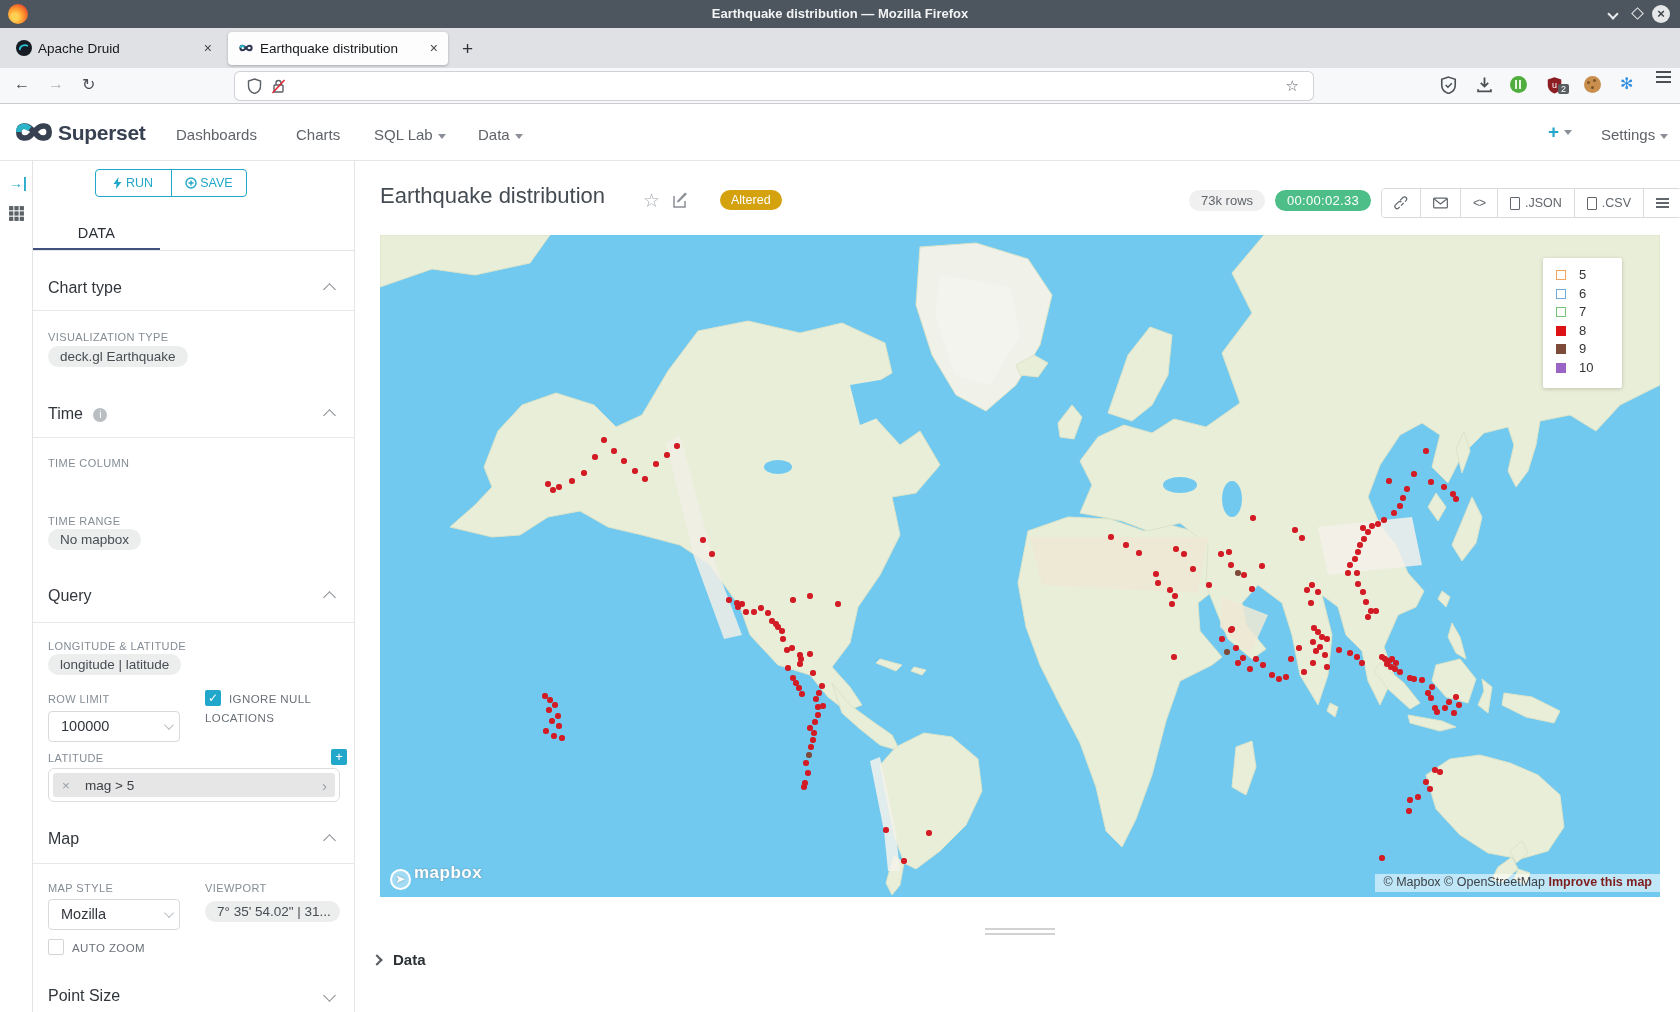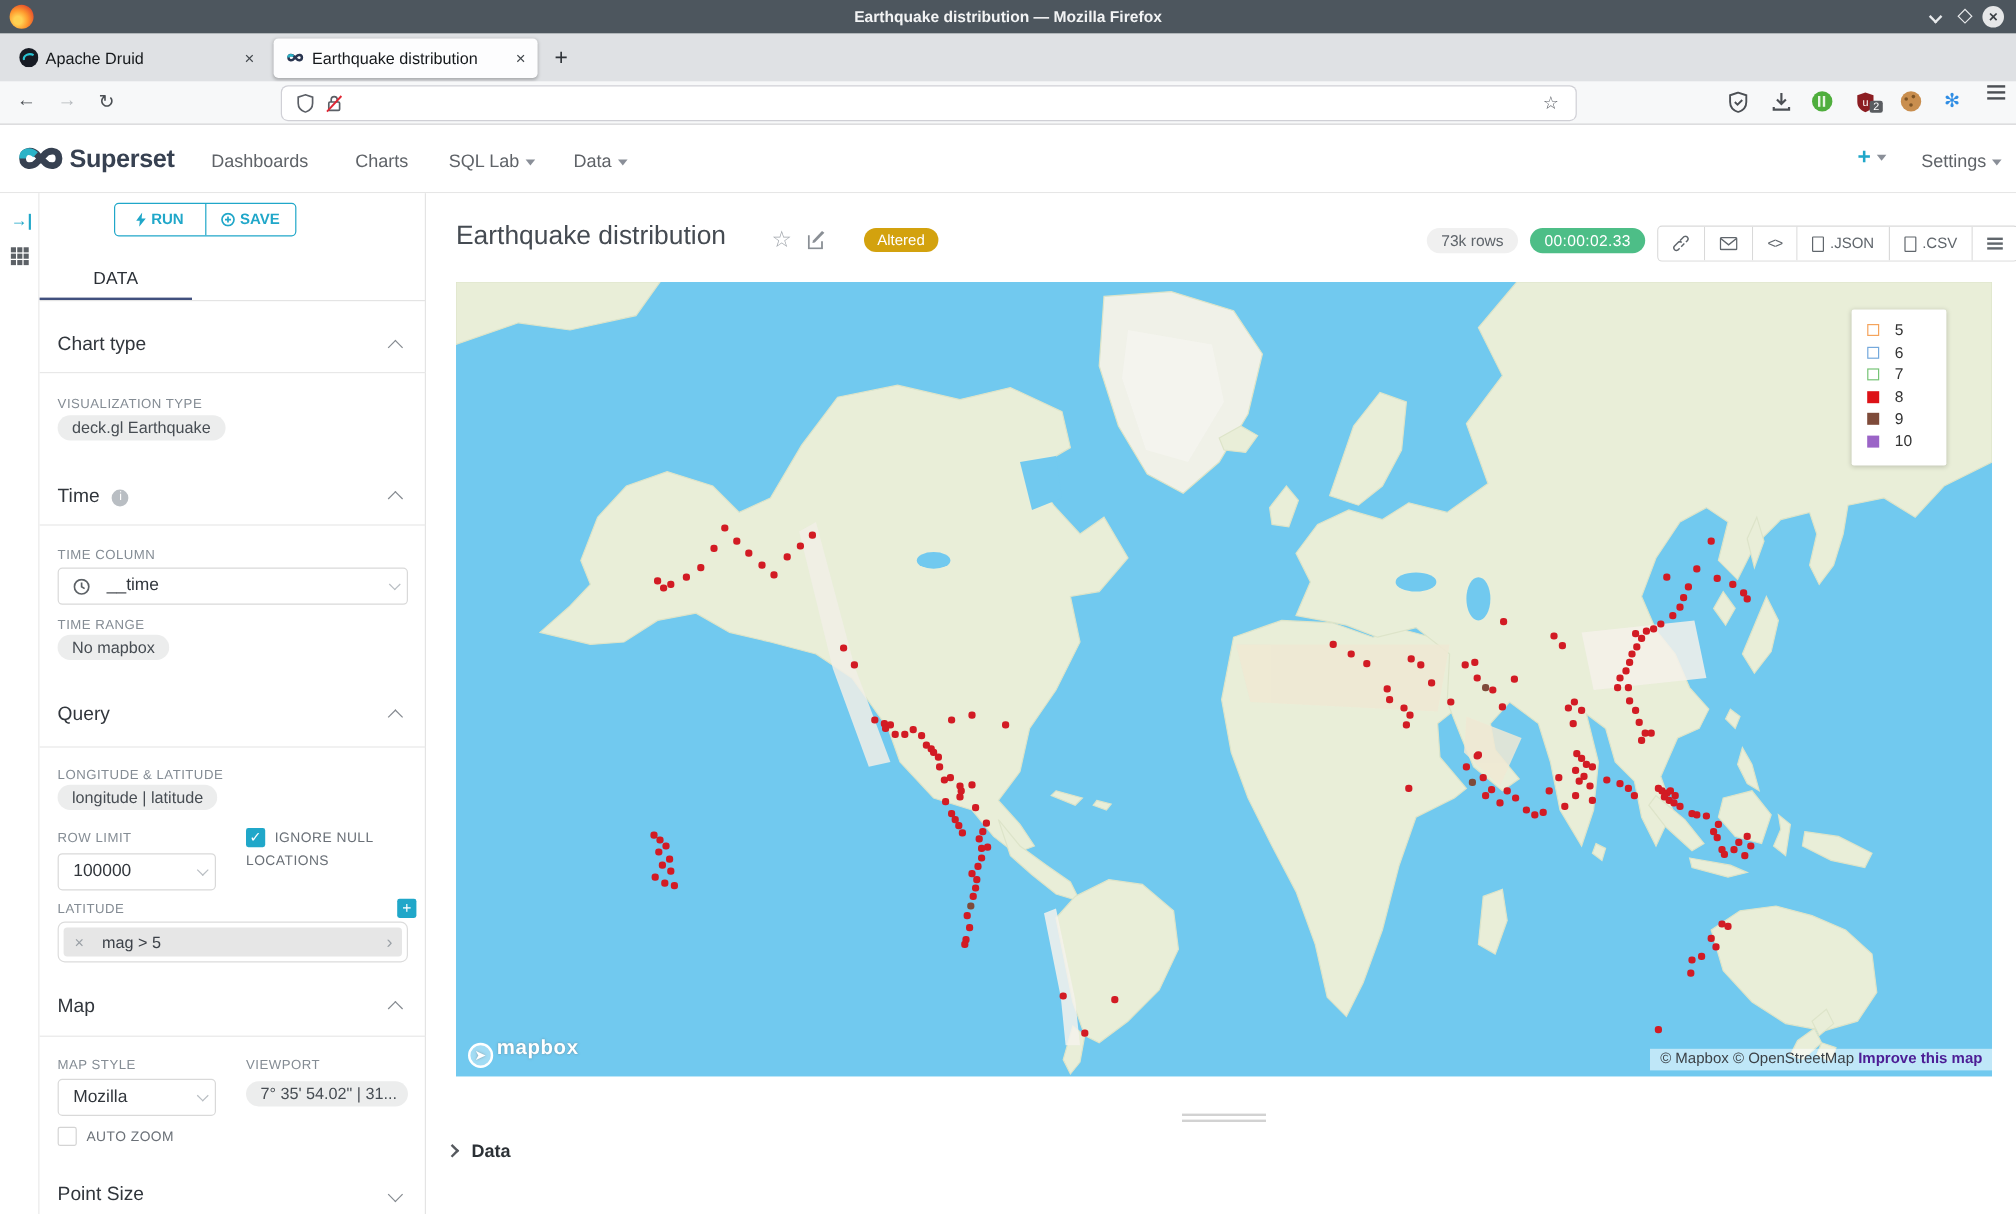--- a/index.html
+++ b/index.html
@@ -43,21 +43,21 @@
   .appheader { position:absolute; left:0; top:104px; width:1680px; height:57px; background:#fff; border-bottom:1px solid #e6e6e6; }
   .brand { position:absolute; left:58px; top:17px; font-size:21px; font-weight:bold; color:#374151; letter-spacing:-.3px; }
   .navitem { position:absolute; top:22px; font-size:15px; color:#5f6368; }
   .caret { display:inline-block; width:0; height:0; border-left:4px solid transparent; border-right:4px solid transparent; border-top:5px solid #8a8f98; vertical-align:middle; margin-left:5px; }
 
   
   .rail { position:absolute; left:0; top:161px; width:33px; bottom:0; background:#fff; border-right:1px solid #e4e4e4; }
   .panel { position:absolute; left:33px; top:161px; width:322px; bottom:0; background:#fff; border-right:1px solid #e4e4e4; }
   .main { position:absolute; left:355px; top:161px; width:1325px; bottom:0; background:#fff; }
 
-  .runsave { position:absolute; left:62px; top:8px; width:152px; height:28px; border:1px solid #20a7c9; border-radius:4px; display:flex; color:#20a7c9; font-size:12.5px; font-weight:bold; }
+  .runsave { position:absolute; left:62px; top:8px; width:152px; height:28px; border:1px solid #20a7c9; border-radius:4px; display:flex; color:#20a7c9; font-size:12.5px; font-weight:normal; }
   .runsave .half { flex:1; text-align:center; line-height:26px; }
   .runsave .half:first-child { border-right:1px solid #20a7c9; }
 
   .datatab { position:absolute; left:0; top:64px; width:127px; text-align:center; font-size:14.5px; color:#2a2f36; letter-spacing:.3px; }
   .tab-underline { position:absolute; left:0; top:87px; width:127px; height:2px; background:#41507e; }
   .tabrow-border { position:absolute; left:0; top:89px; width:322px; height:1px; background:#e4e4e4; }
 
   .sec-h { position:absolute; left:15px; font-size:16px; color:#31363c; }
   .sec-caret { position:absolute; left:292px; width:9px; height:9px; border-left:1.6px solid #84898f; border-top:1.6px solid #84898f; }
   .sec-caret.up { transform:rotate(45deg); }
@@ -90,21 +90,21 @@
   
   .map { position:absolute; left:25px; top:74px; width:1280px; height:662px; overflow:hidden; background:#71c9ef; }
   .dot { position:absolute; width:6px; height:6px; border-radius:45%; margin:-3px 0 0 -3px; }
   .legend { position:absolute; left:1163px; top:23px; width:79px; height:130px; background:#fff; box-shadow:0 1px 4px rgba(0,0,0,.18); border-radius:2px; padding:9px 0 0 13px; }
   .legend-row { height:18.5px; font-size:13px; color:#333; }
   .legend-row .swatch { display:inline-block; width:10px; height:10px; margin-right:13px; vertical-align:-1px; }
   .mblogo { position:absolute; left:10px; top:628px; height:23px; color:#fff; font-weight:bold; font-size:17px; letter-spacing:.5px;
     text-shadow:0 0 2px rgba(90,90,90,.55); }
   .mbcircle { display:inline-block; width:21px; height:21px; border-radius:50%; background:rgba(255,255,255,.35); border:2px solid #fff; vertical-align:-5px; margin-right:3px; text-align:center; line-height:17px; font-size:12px; }
   .attrib { position:absolute; right:0; top:639px; background:rgba(255,255,255,.55); font-size:12.5px; color:#3c4146; padding:1px 8px 3px; }
-  .attrib b { color:#4c1d95; }
+  .attrib b { color:#7f1d1d; }
   .handle { position:absolute; left:630px; top:767px; width:70px; }
   .handle div { height:2px; background:#d2d2d2; margin-bottom:3px; }
   .datarow { position:absolute; left:18px; top:790px; font-size:15px; color:#2c3136; font-weight:bold; }
   .datarow .dchev { display:inline-block; width:8px; height:8px; border-right:2px solid #55595e; border-top:2px solid #55595e; transform:rotate(45deg); margin-right:12px; vertical-align:1px; }
 
   svg text { font-family:"Liberation Sans",sans-serif; }
 </style>
 </head>
 <body>
 
@@ -244,28 +244,20 @@
   <div class="divider" style="top:149px"></div>
   <span class="lbl" style="left:15px; top:170px">VISUALIZATION TYPE</span>
   <span class="pill" style="left:15px; top:185px">deck.gl Earthquake</span>
 
   <div class="sec-h" style="top:244px"><span>Time</span>
     <span style="display:inline-block; width:14px; height:14px; border-radius:50%; background:#b9bec3; color:#fff; font-size:10px; text-align:center; line-height:14px; vertical-align:1px; margin-left:6px;">i</span>
   </div>
   <span class="sec-caret up" style="top:250px"></span>
   <div class="divider" style="top:276px"></div>
   <span class="lbl" style="left:15px; top:296px">TIME COLUMN</span>
-  <div class="select" style="left:15px; top:312px; width:292px; height:31px;">
-    <svg style="position:absolute; left:12px; top:8px;" width="14" height="14" viewBox="0 0 14 14">
-        <circle cx="7" cy="7" r="6" fill="none" stroke="#5c6166" stroke-width="1.4"></circle>
-        <path d="M7,3.5 V7 L9.5,8.5" fill="none" stroke="#5c6166" stroke-width="1.4"></path>
-      </svg>
-    <span style="position:absolute; left:40px; top:6px;">__time</span>
-    <span class="chev"></span>
-  </div>
   <span class="lbl" style="left:15px; top:354px">TIME RANGE</span>
   <span class="pill" style="left:15px; top:368px">No mapbox</span>
 
   <div class="sec-h" style="top:426px">Query</div>
   <span class="sec-caret up" style="top:432px"></span>
   <div class="divider" style="top:461px"></div>
   <span class="lbl" style="left:15px; top:479px">LONGITUDE &amp; LATITUDE</span>
   <span class="pill" style="left:15px; top:493px">longitude | latitude</span>
   <span class="lbl" style="left:15px; top:532px">ROW LIMIT</span>
   <span class="checkbox on" style="left:172px; top:529px">✓</span>

